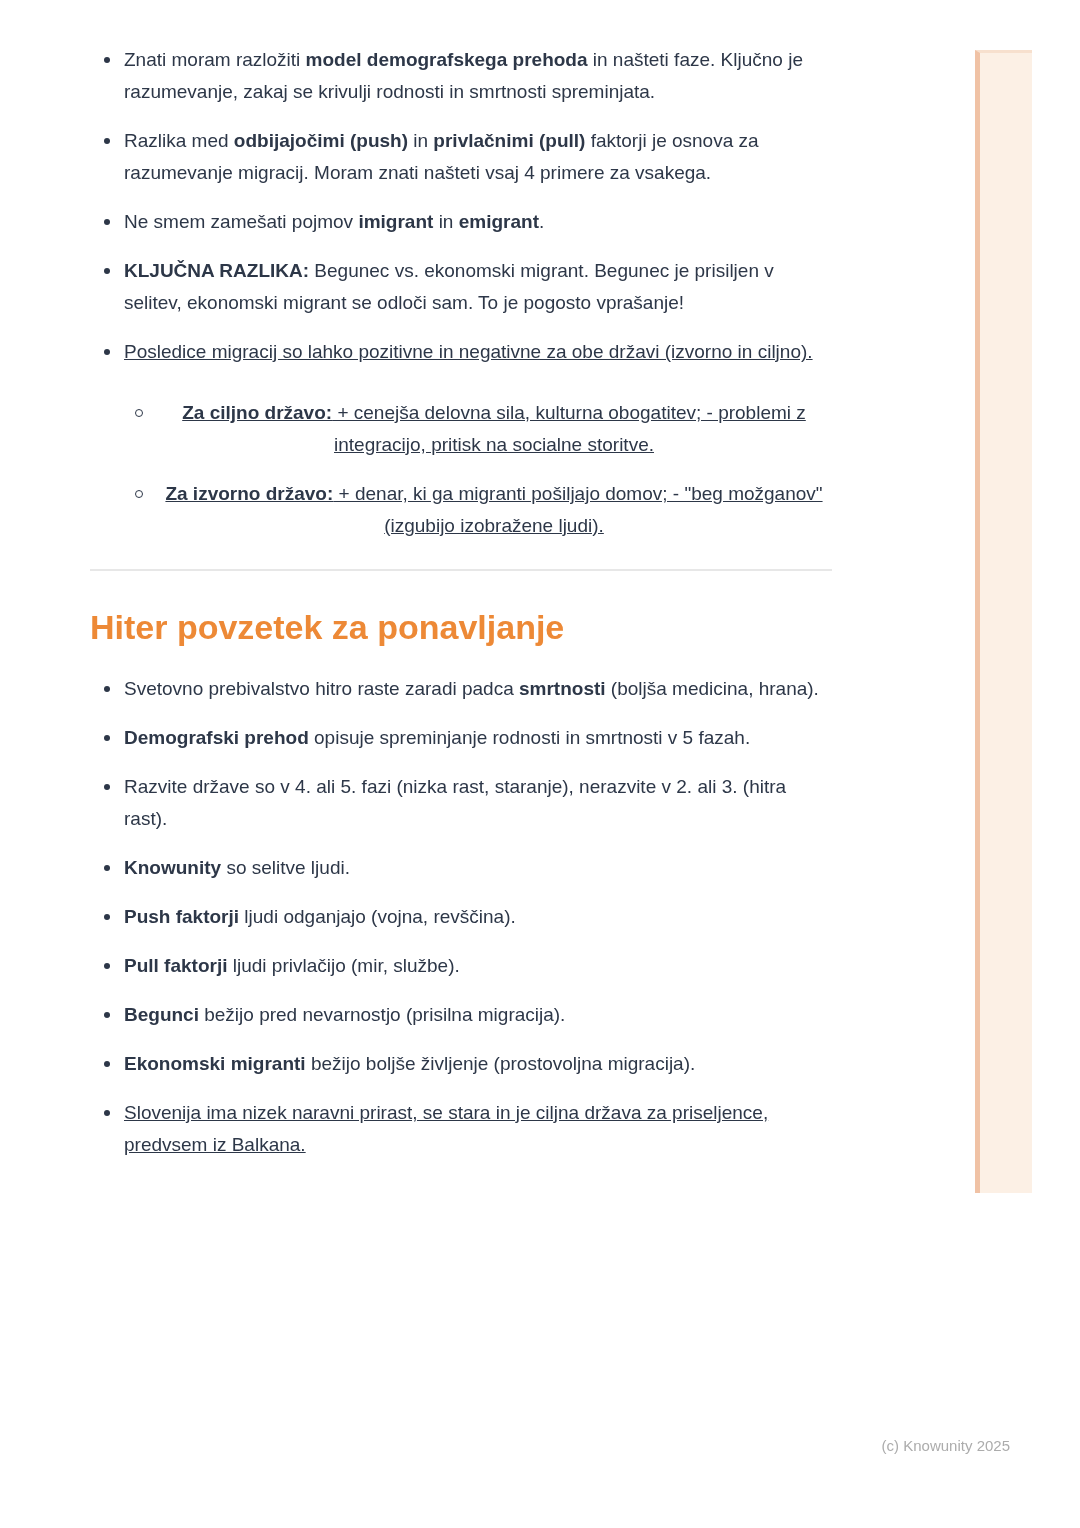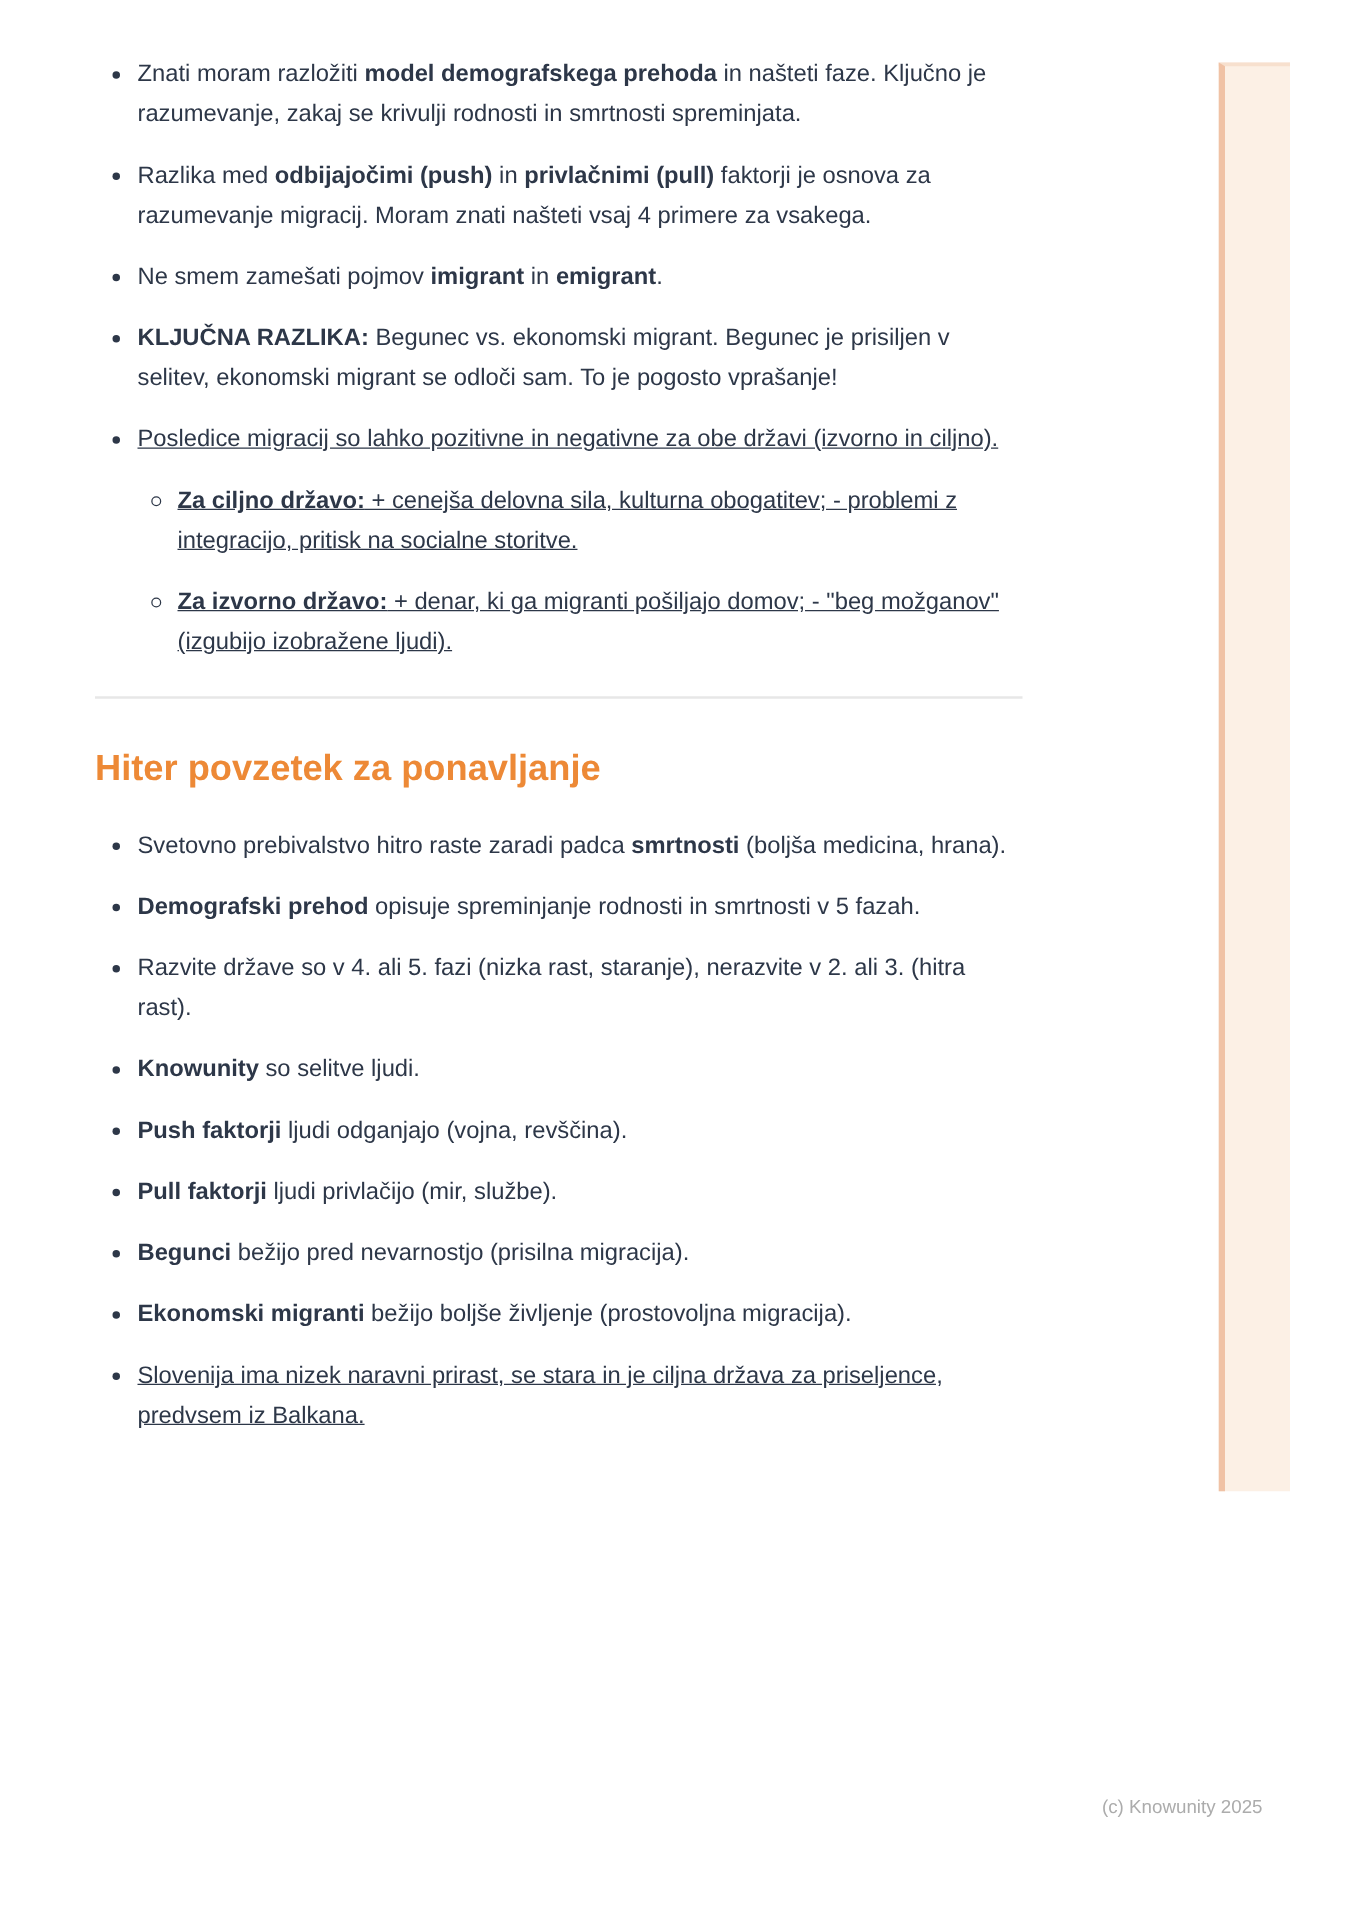--- a/index.html
+++ b/index.html
@@ -15,21 +15,21 @@
   html,body{margin:0;padding:0;}
   body{background:#fff;font-family:"Liberation Sans","DejaVu Sans",sans-serif;}
   .page{
     position:relative;
     width:1080px;height:1528px;
     background:var(--bg);
     overflow:hidden;
   }
   .content{
     position:absolute;
-    left:76px;top:44px;
+    left:90px;top:44px;
     width:742px;
     color:var(--body);
   }
   ul.notes{
     list-style:none;
     margin:0;padding:0;
   }
   li.note, li.subnote{
     position:relative;
     padding-left:34px;
@@ -49,37 +49,38 @@
   .marker-circle{
     position:absolute;
     left:11px;top:12px;
     width:6px;height:6px;
     border-radius:50%;
     border:1.5px solid var(--body);
     background:transparent;
   }
   ul.subnotes{
     list-style:none;
-    margin:17px 0 0 0;
+    margin:29px 0 0 0;
     padding:0;
+    text-align:center;
   }
   li.subnote{
     padding-left:32px;
     margin-bottom:17px;
   }
   li.subnote:last-child{margin-bottom:0;}
   .b{font-weight:700;}
   hr.divider{
     border:none;
     border-top:2px solid var(--divider);
     margin:27px 0 0 0;
   }
   h2.summary-heading{
     margin:40px 0 30px 0;
-    font-size:29px;
+    font-size:34px;
     line-height:32px;
     font-weight:700;
     color:var(--accent);
     letter-spacing:0;
   }
   .stripe{
     position:absolute;
     left:975px;top:50px;
     width:57px;height:1143px;
     box-sizing:border-box;

